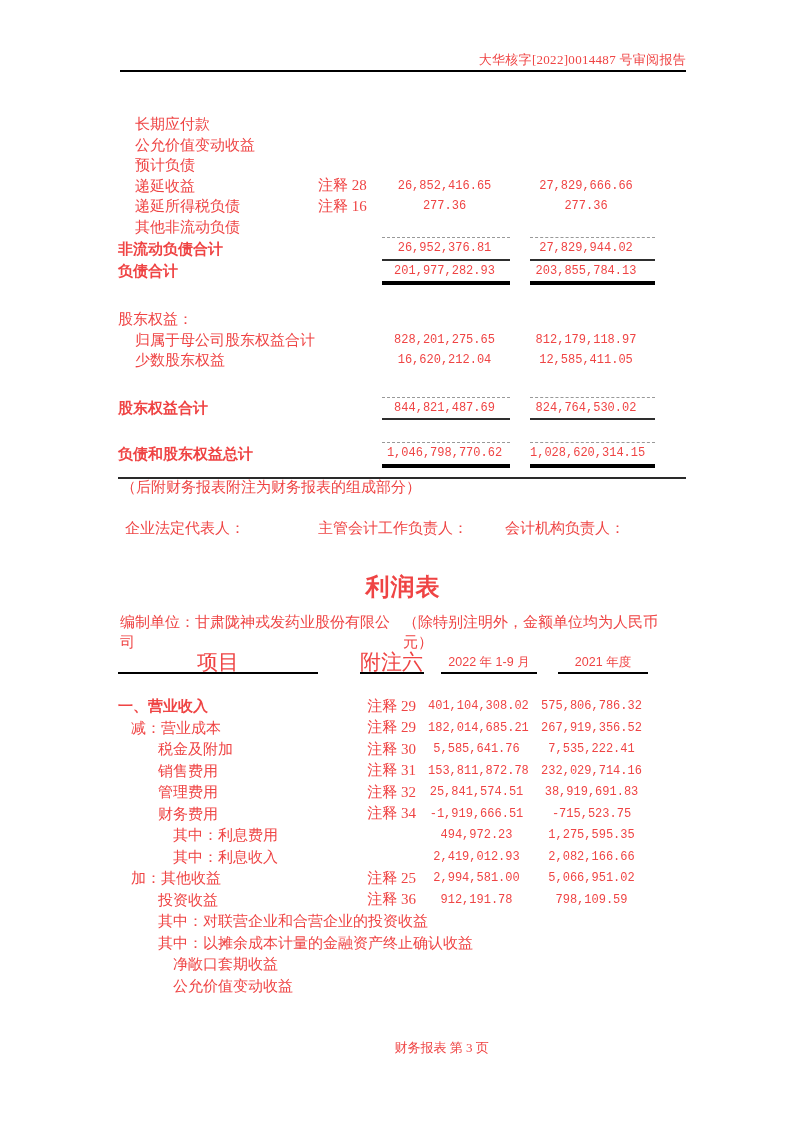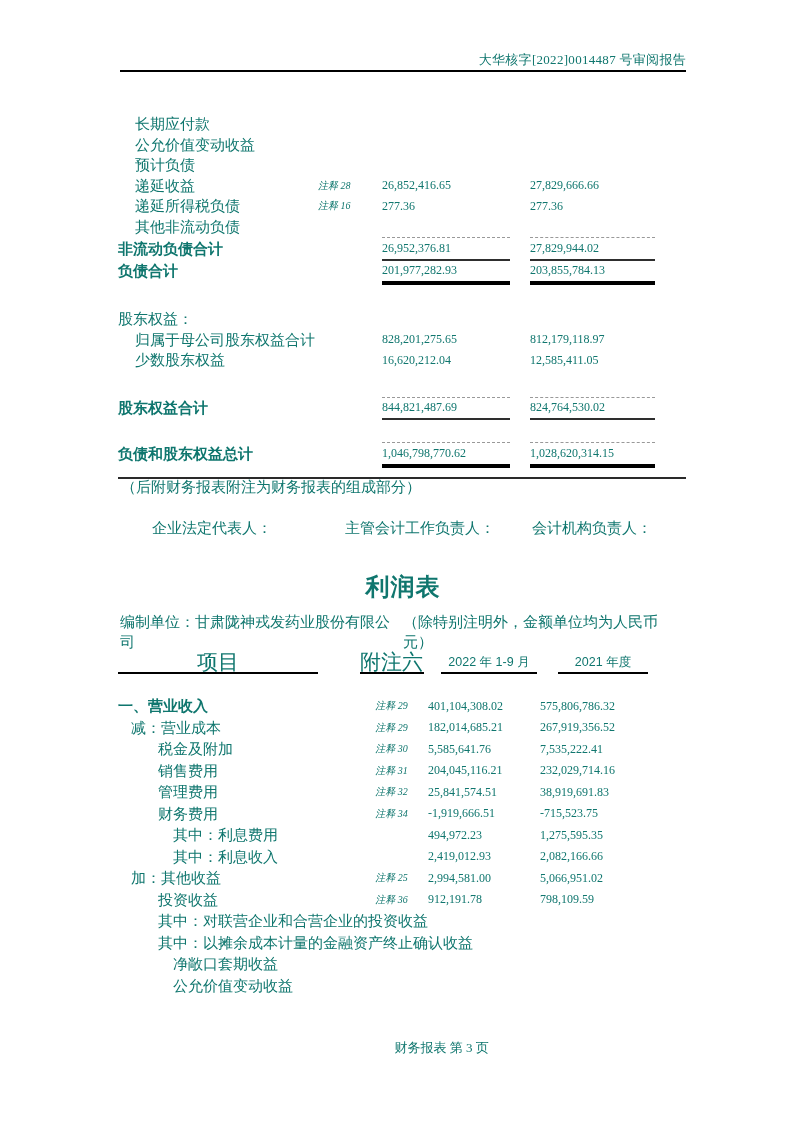--- a/index.html
+++ b/index.html
@@ -1,46 +1,46 @@
 <!DOCTYPE html>
 <html><head>
 <meta charset="utf-8">
 <style>
   html,body{margin:0;padding:0;background:#fff;}
   .page{
     position:relative;width:793px;height:1122px;background:#fff;overflow:hidden;
-    font-family:"Liberation Serif","DejaVu Serif",serif;color:#0f766e;
+    font-family:"Liberation Serif","DejaVu Serif",serif;color:#ef4444;
   }
   
   .report-number{position:absolute;top:52px;right:107px;font-size:13px;line-height:16px;letter-spacing:.3px;}
   .header-rule{position:absolute;top:70px;left:120px;right:107px;border-top:2px solid #000;height:0;}
   
   table{border-collapse:collapse;table-layout:fixed;}
   td,th{padding:0;margin:0;vertical-align:middle;white-space:nowrap;}
   .lbl{font-size:15px;line-height:20px;}
   .b{font-weight:700;}
-  .num{font-family:Liberation Serif, serif;font-size:12px;text-align:left;}
-  .note{font-size:10px;font-style:italic;}
+  .num{font-family:Liberation Mono, monospace;font-size:12px;text-align:center;}
+  .note{font-size:15px;}
   
   .bs{position:absolute;left:118px;top:114px;width:537px;}
   .bs td{height:20.5px;}
   .bs .ind1{padding-left:17px;}
   .bs .note{text-align:left;}
   .bs .v1{padding-right:3px;}
   .bs .v2{padding-right:13px;}
   .sp1 td{height:24px;}
   .sp2 td{height:26px;}
   .sp3 td{height:22px;}
   .topline{border-top:1px dashed #999;}
   .botline{border-bottom:2px solid #2e2e2e;margin-top:8px;}
   .botthick{border-bottom:4px solid #000;}
   
   .mid-rule{position:absolute;left:118px;right:107px;top:477px;border-top:2px solid #2a2a2a;height:0;}
   .attachment-note{position:absolute;left:121px;top:479px;font-size:15px;line-height:17px;}
-  .sig{position:absolute;top:519px;font-size:15px;line-height:18px;margin-left:27px;}
+  .sig{position:absolute;top:519px;font-size:15px;line-height:18px;}
   .sig1{left:125px;} .sig2{left:318px;} .sig3{left:505px;}
   
   .statement-title{position:absolute;left:120px;width:566px;top:574px;text-align:center;
     font-size:24px;font-weight:700;line-height:26px;letter-spacing:1px;}
   .prep-row{position:absolute;left:120px;width:566px;top:612px;display:flex;justify-content:space-between;
     font-size:15px;line-height:20px;}
   .is{position:absolute;left:118px;top:653px;width:537px;}
   .is th{height:21px;vertical-align:bottom;font-weight:400;}
   .hl{border-bottom:2px solid #000;text-align:center;font-size:21px;line-height:19px;}
   .hl-item{width:200px;}
@@ -230,21 +230,21 @@
     </tr>
     <tr>
       <td class="lbl i2">税金及附加</td>
       <td class="note">注释 30</td>
       <td class="num v1">5,585,641.76</td>
       <td class="num v2">7,535,222.41</td>
     </tr>
     <tr>
       <td class="lbl i2">销售费用</td>
       <td class="note">注释 31</td>
-      <td class="num v1">204,045,116.21</td>
+      <td class="num v1">153,811,872.78</td>
       <td class="num v2">232,029,714.16</td>
     </tr>
     <tr>
       <td class="lbl i2">管理费用</td>
       <td class="note">注释 32</td>
       <td class="num v1">25,841,574.51</td>
       <td class="num v2">38,919,691.83</td>
     </tr>
     <tr>
       <td class="lbl i2">财务费用</td>

